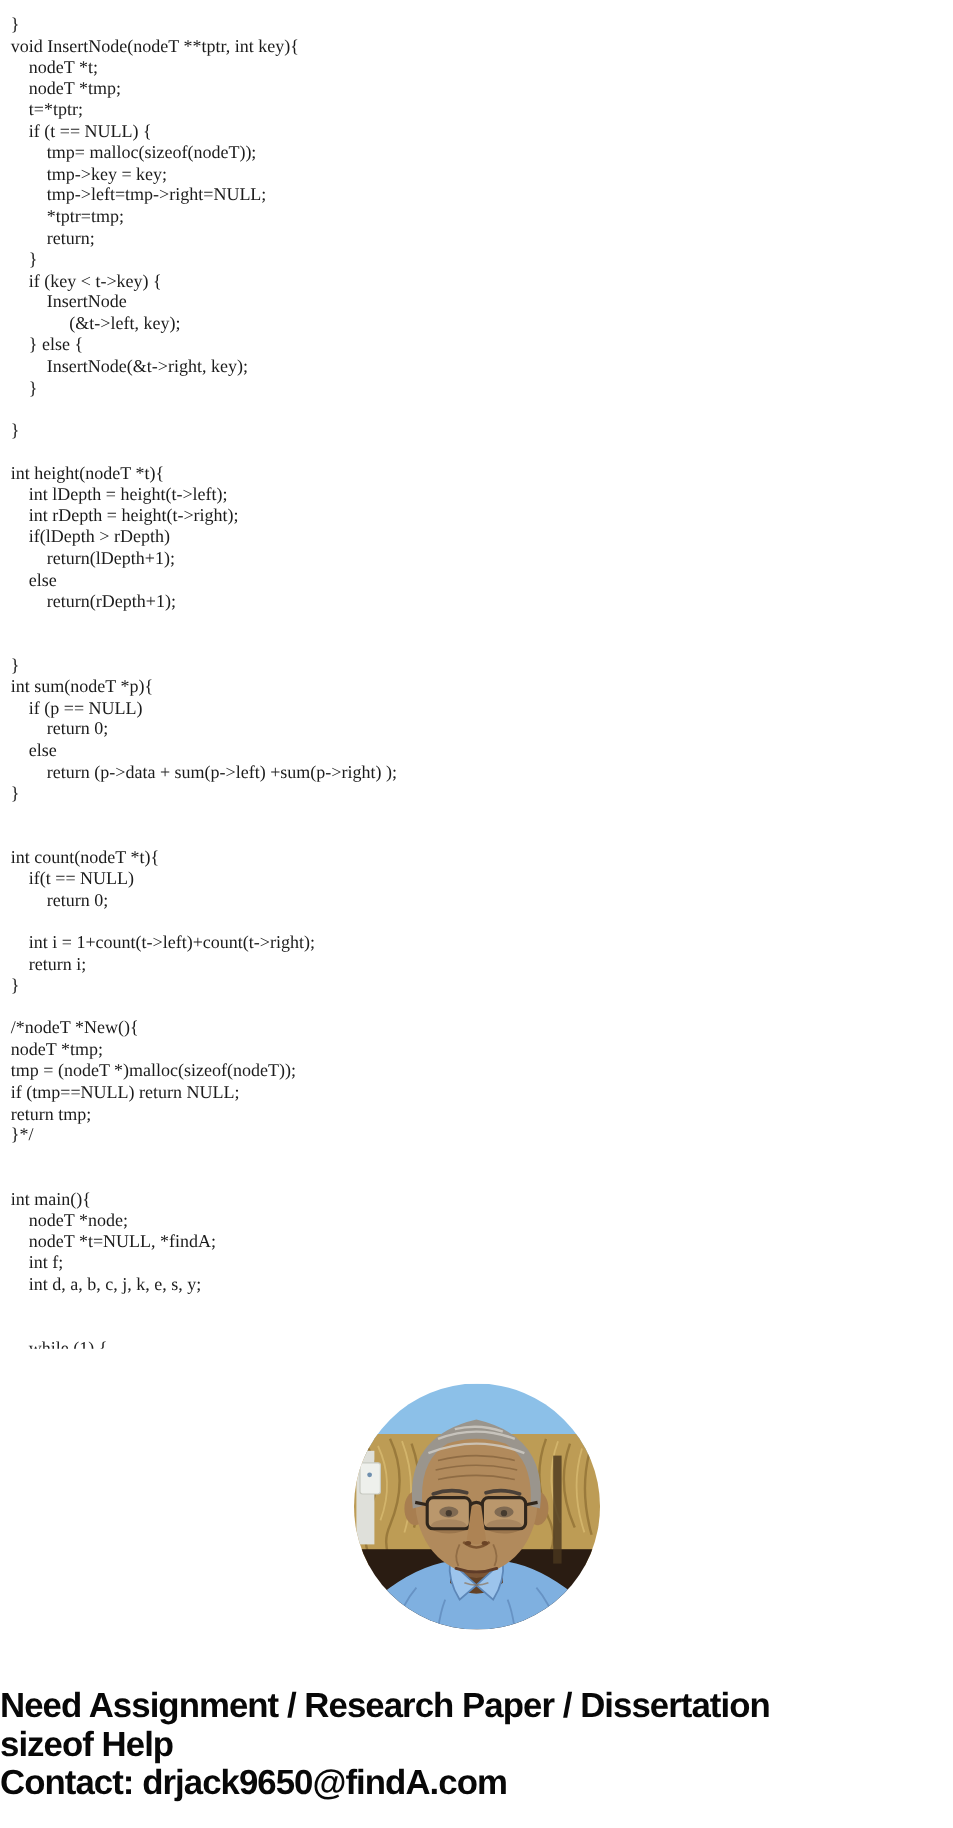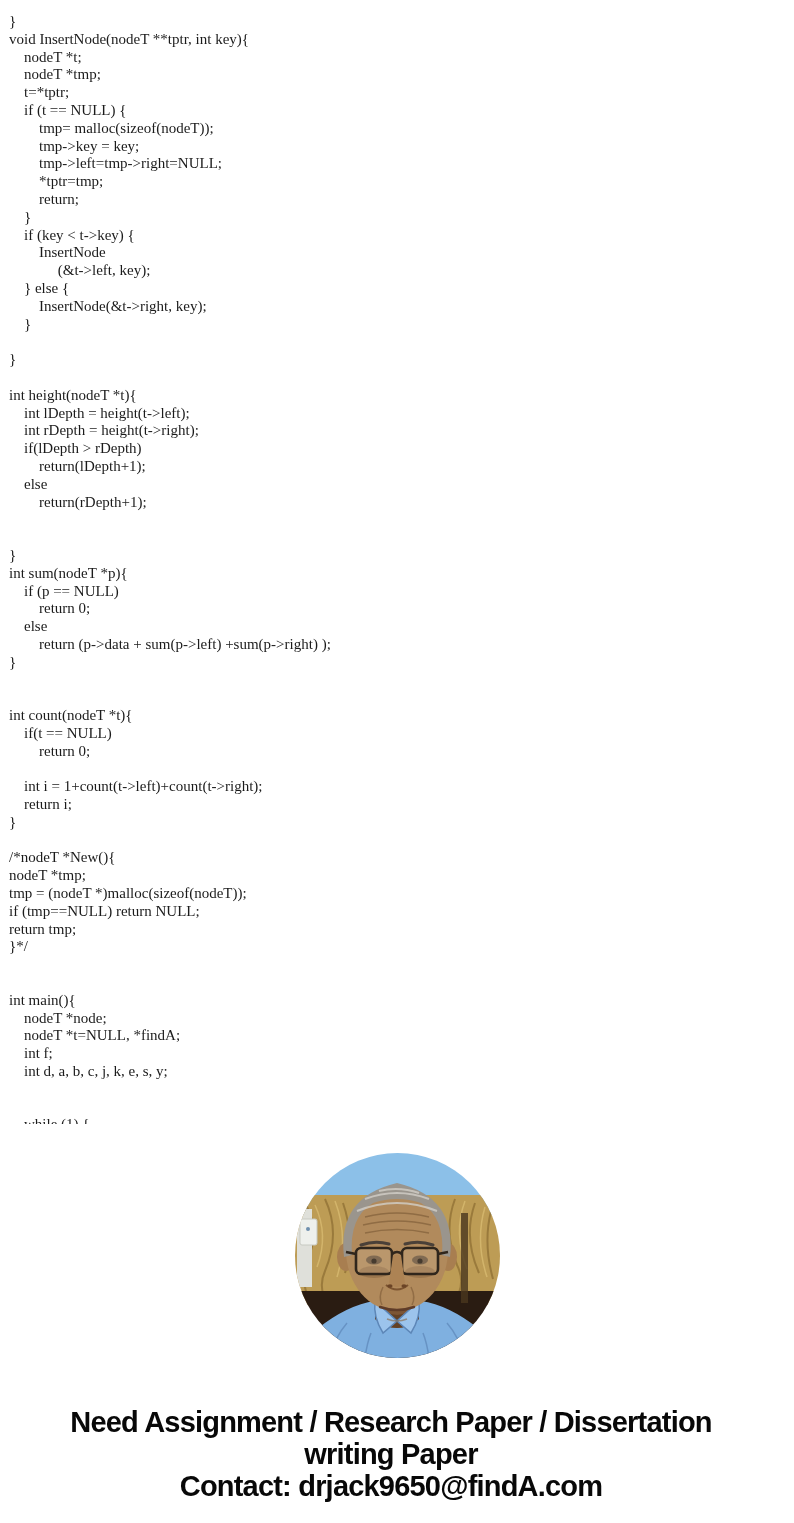--- a/index.html
+++ b/index.html
@@ -30,28 +30,26 @@
     left: 295px; top: 1153px;
     width: 205px; height: 205px;
     border-radius: 50%;
     overflow: hidden;
   }
   .avatar svg { display: block; width: 205px; height: 205px; }
   .footer {
     position: absolute;
     left: 0; top: 1406px;
     width: 742px;
-    text-align: center;
     font-family: "Liberation Sans", "DejaVu Sans", sans-serif;
     font-weight: 700;
     font-size: 29px;
     line-height: 32px;
     letter-spacing: -0.8px;
     color: #080808;
-    padding-left: 20px;
   }
   .footer div { white-space: nowrap; }
 </style>
 </head>
 <body>
 
 <div class="code-clip">
   <pre class="code">}
 void InsertNode(nodeT **tptr, int key){
     nodeT *t;
@@ -210,15 +208,15 @@
       <path d="M116,134 Q121,144 117,152"></path>
     </g>
 
     <path d="M85,154 Q102,160 119,154" stroke="#5f3c28" stroke-width="2.4" fill="none" stroke-linecap="round"></path>
     <path d="M92,166 Q102,170 112,166" stroke="#8a6640" stroke-width="1.4" fill="none" opacity="0.6"></path>
   </svg>
 </div>
 
 <div class="footer">
   <div>Need Assignment / Research Paper / Dissertation</div>
-  <div>writing Paper</div>
+  <div>sizeof Help</div>
   <div>Contact: drjack9650@findA.com</div>
 </div>
 
 </body></html>

